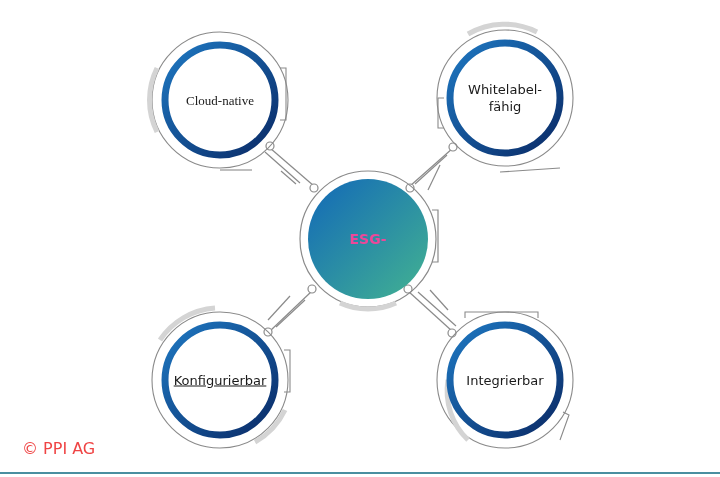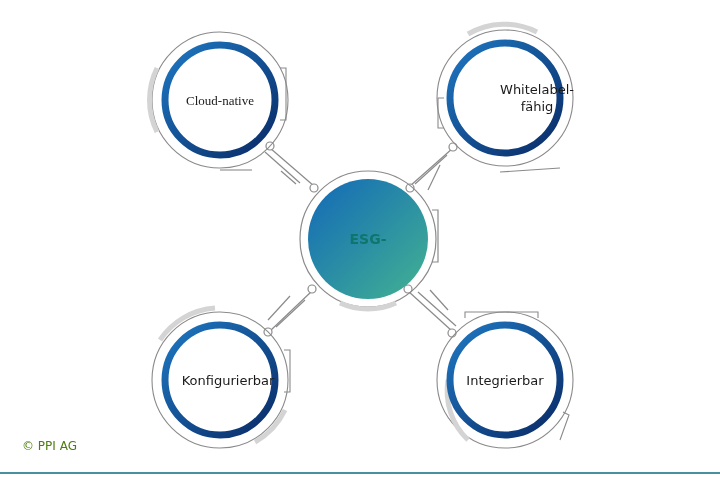--- a/index.html
+++ b/index.html
@@ -1,23 +1,23 @@
 <!DOCTYPE html>
 <html><head>
 <meta charset="utf-8">
 <style>
   html, body { margin: 0; padding: 0; background: #ffffff; }
   body { width: 720px; height: 477px; position: relative; overflow: hidden;
          font-family: "DejaVu Sans", "Liberation Sans", sans-serif; }
   svg.diagram { position: absolute; left: 0; top: 0; }
   .node-label { position: absolute; text-align: center; color: #1a1a1a;
                 font-size: 13px; line-height: 17px; transform: translate(-50%, -50%); }
-  .center-label { position: absolute; text-align: center; color: #0f766e; font-weight: bold;
+  .center-label { position: absolute; text-align: center; color: #ec4899; font-weight: bold;
                   font-size: 14px; line-height: 19px; transform: translate(-50%, -50%); }
-  .copyright { position: absolute; left: 22px; top: 439px; font-size: 12px; color: #4d7c0f; }
+  .copyright { position: absolute; left: 22px; top: 439px; font-size: 16px; color: #ef4444; }
   .bottom-rule { position: absolute; left: 0; right: 0; top: 472px; height: 2px; background: #4a8fa0; }
 </style>
 </head>
 <body>
 
 <svg class="diagram" width="720" height="477" viewBox="0 0 720 477">
   <defs>
     <linearGradient id="ringGrad" x1="0" y1="0" x2="1" y2="1">
       <stop offset="0" stop-color="#1e78c2"></stop>
       <stop offset="1" stop-color="#0a2a66"></stop>
@@ -93,25 +93,25 @@
   </g>
 </svg>
 
 <div class="center-label" style="left:368px; top:239px;">
   <div>ESG-</div>
 </div>
 
 <div class="node-label" style="left:220px; top:100px;font-family:Liberation Serif, serif;">
   <div>Cloud-native</div>
 </div>
-<div class="node-label" style="left:505px; top:98px;margin-left:32px;">
+<div class="node-label" style="left:505px; top:98px;">
   <div>Whitelabel-</div>
   <div>fähig</div>
 </div>
-<div class="node-label" style="left:228px; top:380px;">
+<div class="node-label" style="left:220px; top:380px;text-decoration:underline;">
   <div>Konfigurierbar</div>
 </div>
 <div class="node-label" style="left:505px; top:380px;">
   <div>Integrierbar</div>
 </div>
 
 <div class="copyright">© PPI AG</div>
 <div class="bottom-rule"></div>
 
 </body></html>

